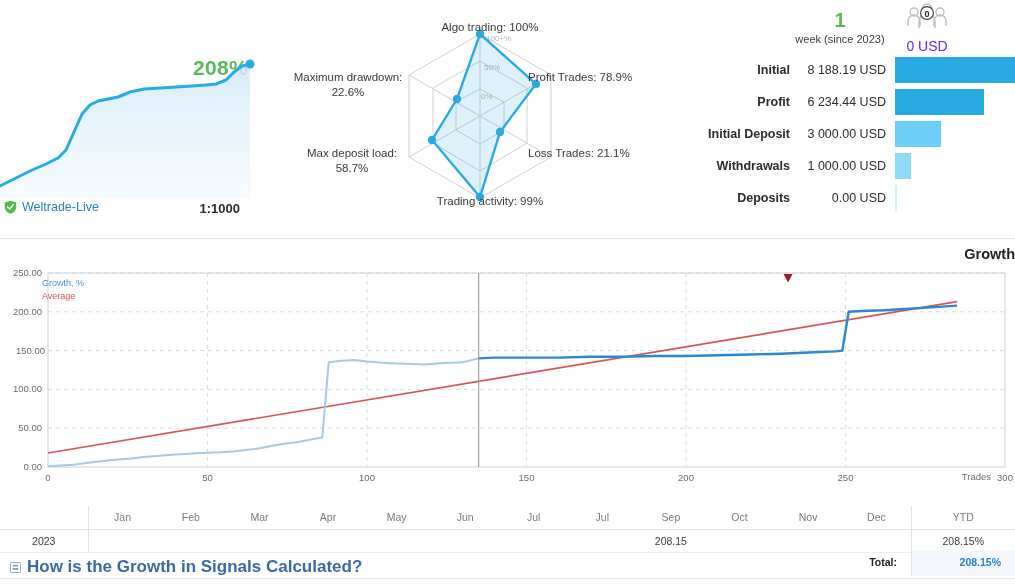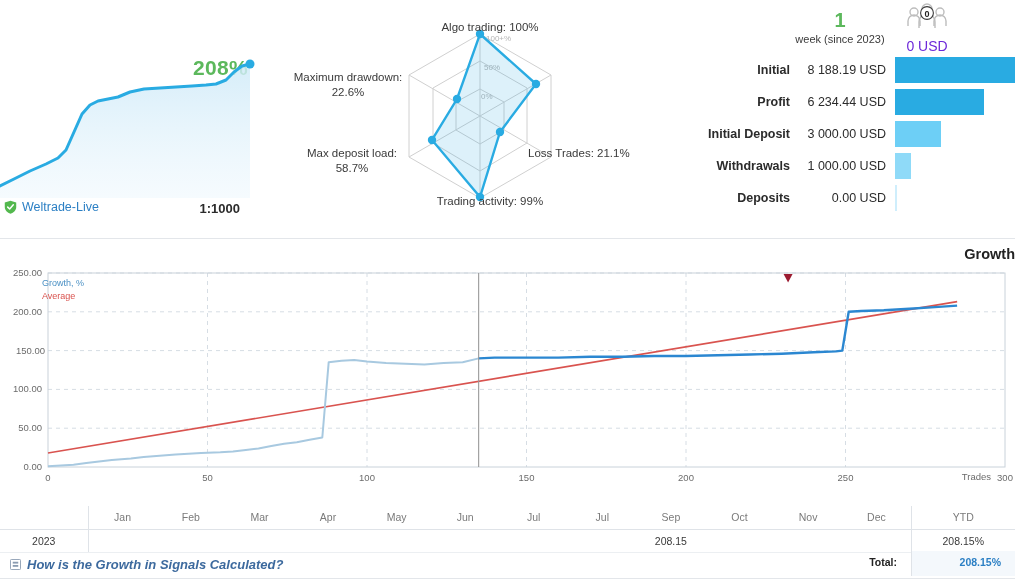--- a/index.html
+++ b/index.html
@@ -81,21 +81,21 @@
   
   #total-row { position:absolute; left:0; top:552px; width:1015px; height:24px; }
   #total-label { position:absolute; right:118px; top:4px; font-size:10.5px; font-weight:bold; color:#222; }
   #total-value { position:absolute; right:14px; top:4px; width:90px; text-align:right;
                  font-size:10.5px; font-weight:bold; color:#2b7fc4; }
   #total-bg { position:absolute; right:0; top:-1px; width:104px; height:25px;
               background:#f4f8fc; border-left:1px solid #dfe3e8; }
 
   
   #footer-link { position:absolute; left:10px; top:557px; display:flex; align-items:center; gap:6px; }
-  #footer-text { font-size:13px; font-weight:bold; color:#3d6a9e;font-style:italic; }
+  #footer-text { font-size:17px; font-weight:bold; color:#3d6a9e; }
   #footer-bar { position:absolute; left:0; top:578px; width:1015px; height:7px;
                 background:#fff; border-top:1px solid #e3e6ea; }
 </style>
 </head>
 <body>
 
 <div id="page">
 
   <div id="top-row">
 
@@ -148,20 +148,21 @@
         <g fill="#29abe2">
           <circle cx="200" cy="34" r="4.2"></circle>
           <circle cx="256" cy="84" r="4.2"></circle>
           <circle cx="220" cy="132" r="4.2"></circle>
           <circle cx="200" cy="197" r="4.2"></circle>
           <circle cx="152" cy="140" r="4.2"></circle>
           <circle cx="177" cy="99" r="4.2"></circle>
         </g>
       </svg>
       <div class="radar-label" id="lbl-algo">Algo trading: 100%</div>
+      <div class="radar-label" id="lbl-profit">Profit Trades: 78.9%</div>
       <div class="radar-label" id="lbl-loss">Loss Trades: 21.1%</div>
       <div class="radar-label" id="lbl-activity">Trading activity: 99%</div>
       <div class="radar-label" id="lbl-deposit">
         <div>Max deposit load:</div>
         <div>58.7%</div>
       </div>
       <div class="radar-label" id="lbl-drawdown">
         <div>Maximum drawdown:</div>
         <div>22.6%</div>
       </div>

